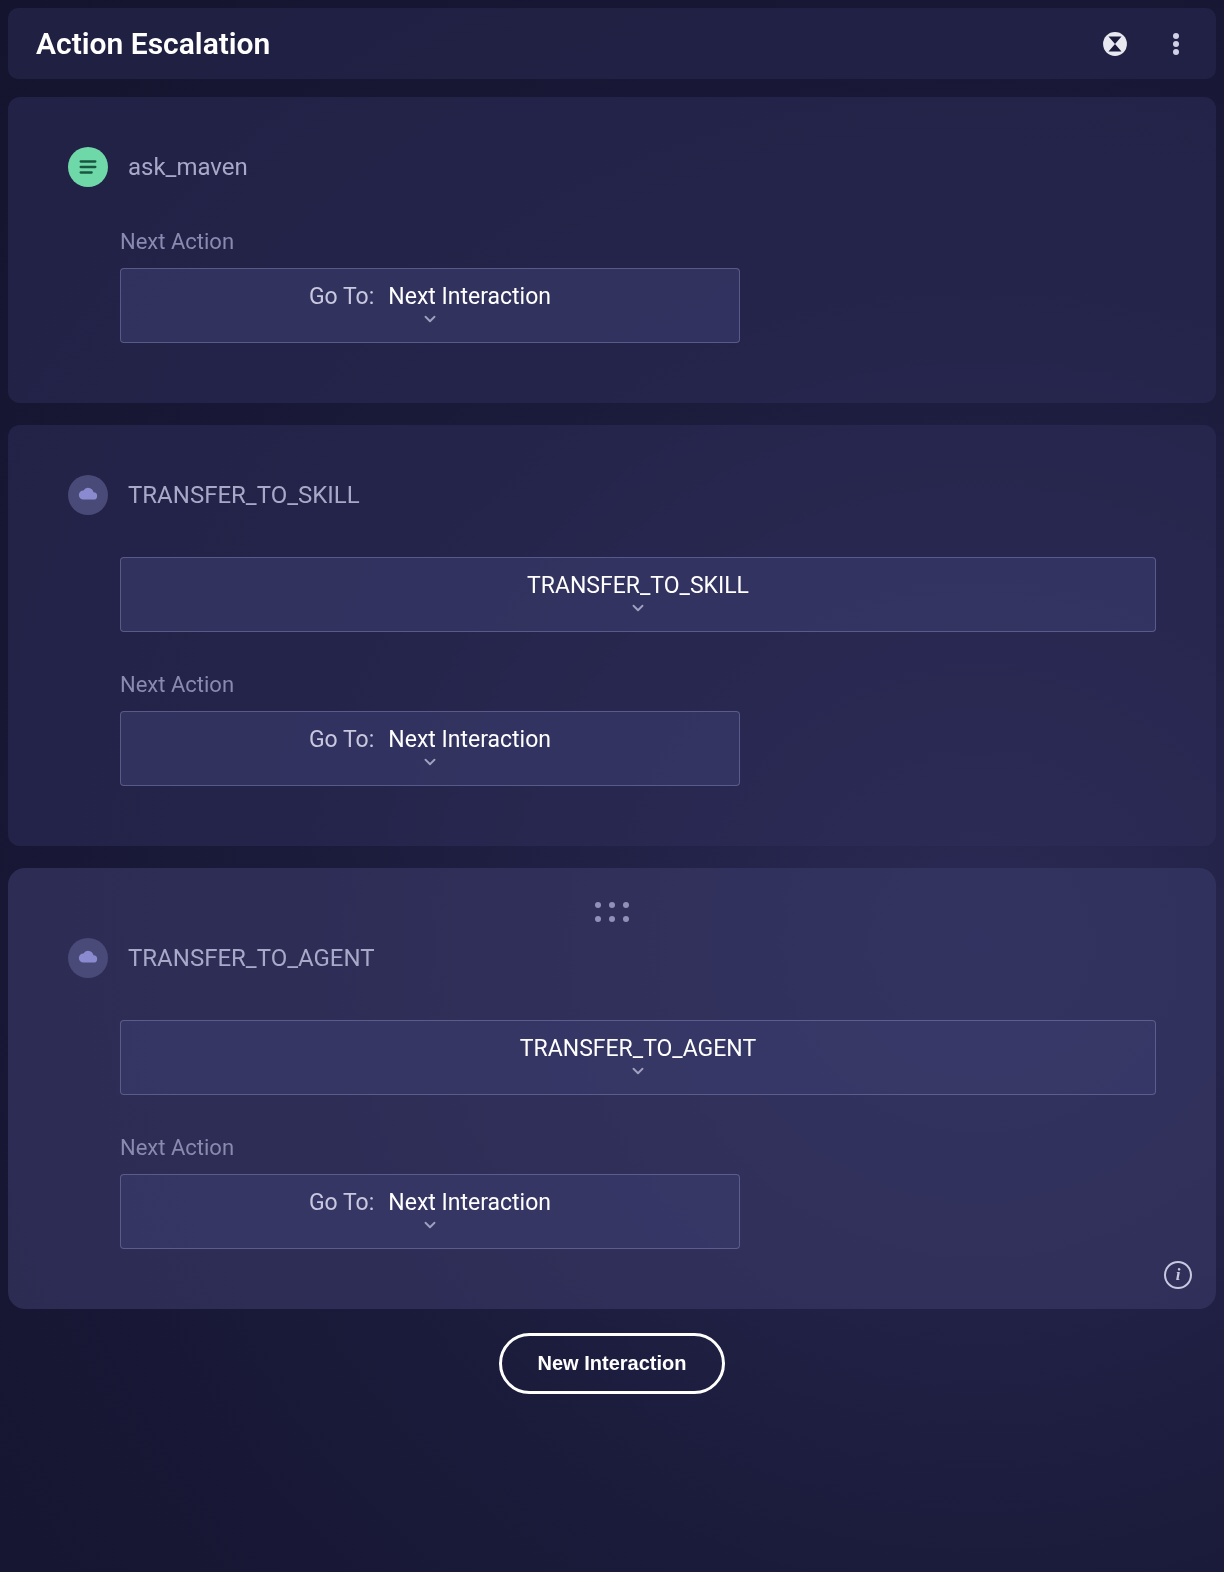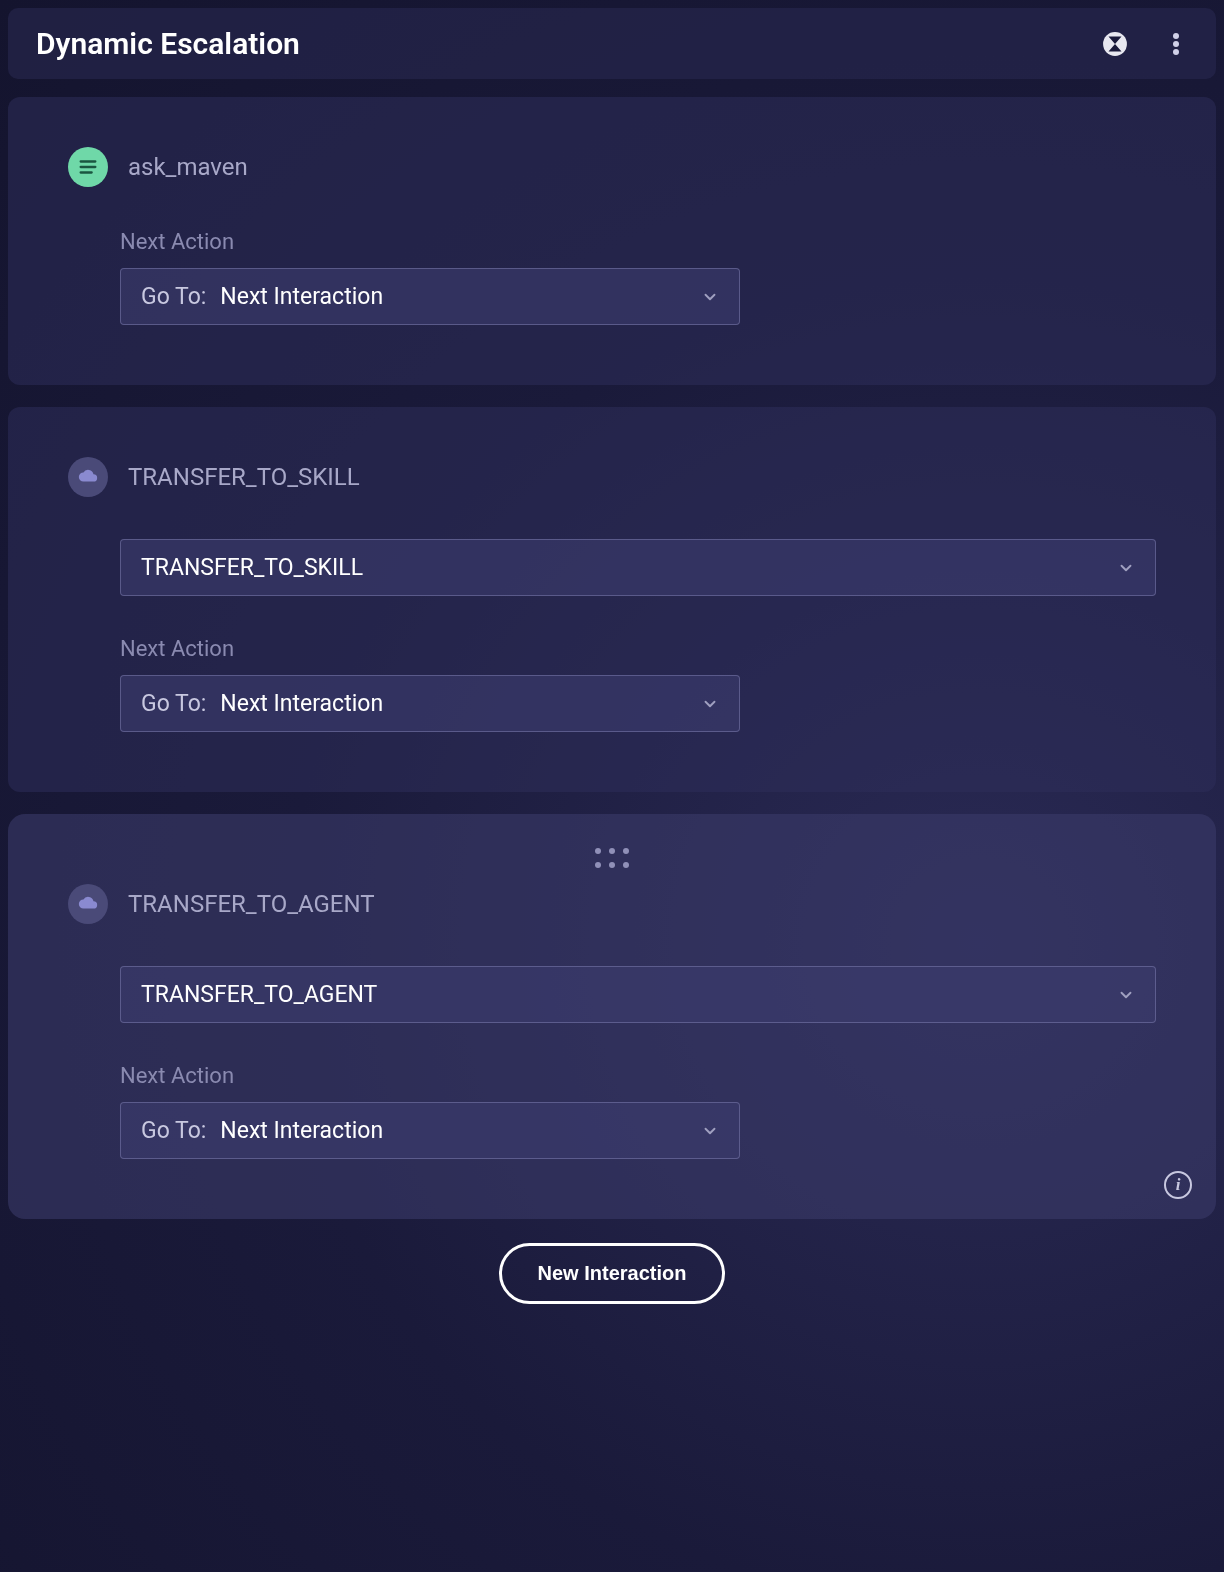--- a/index.html
+++ b/index.html
@@ -88,27 +88,28 @@
   }
   .field-label {
     font-size: 22px;
     color: #8a8ab0;
     margin-bottom: 14px;
   }
   .select-box {
     background: rgba(60, 60, 110, 0.6);
     border: 1px solid rgba(130, 130, 180, 0.5);
     border-radius: 4px;
-    padding: 14px 20px;
-    display: flex;
-    align-items: center;
-    justify-content: space-between;
+    padding: 14px 8px;
+    display: flex;
+    align-items: center;
+    justify-content: flex-end;
     cursor: pointer;
     font-size: 23px;
     color: #ffffff;
+    flex-direction: column;
   }
   .select-box.narrow { width: 620px; }
   .select-box.wide { width: 100%; }
   .select-content {
     display: flex;
     gap: 14px;
   }
   .goto-prefix { color: #c8c8e0; }
   .chevron {
     width: 18px; height: 18px;
@@ -159,21 +160,21 @@
     font-weight: 600;
     padding: 16px 36px;
     border-radius: 50px;
     cursor: pointer;
   }
 </style>
 </head>
 <body>
 
 <div class="header-bar">
-  <div class="header-title">Dynamic Escalation</div>
+  <div class="header-title">Action Escalation</div>
   <div class="header-actions">
     <div class="hourglass-icon">
       <svg viewBox="0 0 24 24" width="26" height="26">
         <circle cx="12" cy="12" r="11" fill="#e8e8f0"></circle>
         <path d="M6 5 L18 5 L12 12 L18 19 L6 19 L12 12 Z" fill="#1a1a3a"></path>
       </svg>
     </div>
     <div class="kebab">
       <span></span>
         <span></span>

